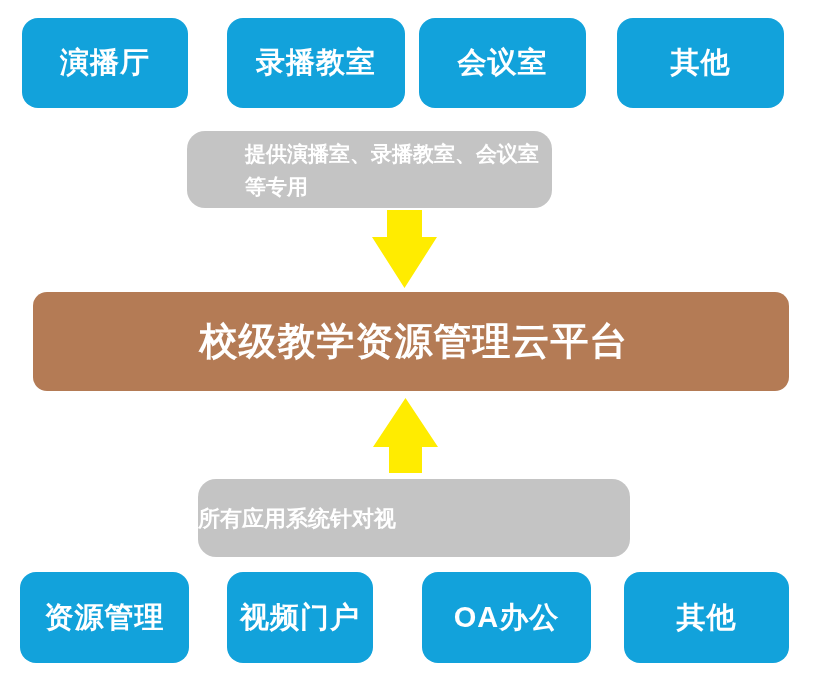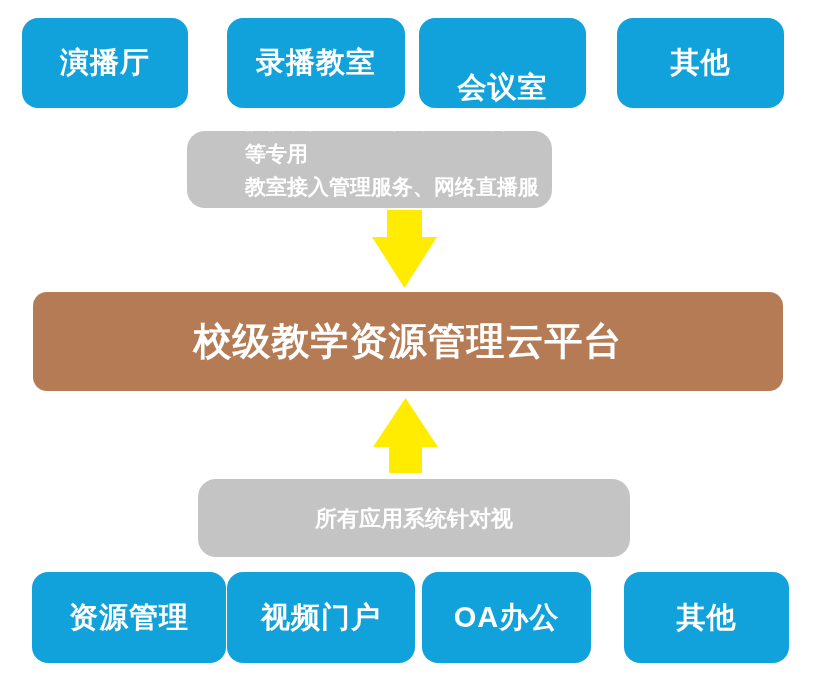--- a/index.html
+++ b/index.html
@@ -44,49 +44,50 @@
     font-size: 21px;
     line-height: 33px;
     padding-left: 58px;
     box-sizing: border-box;
     text-align: left;
   }
   .note-bottom {
     left: 198px; top: 479px; width: 432px; height: 78px;
     font-size: 22px;
     line-height: 31px;
-    text-align: center;
+    text-align: left;
   }
   .platform {
     position: absolute;
     left: 33px; top: 292px; width: 750px; height: 99px;
     background: var(--platform-brown, #B47B55);
     border-radius: 14px;
     color: var(--text-white, #ffffff);
     font-weight: bold;
     font-size: 38px;
     display: flex;
     align-items: center;
     justify-content: center;
     letter-spacing: 1px;
     white-space: nowrap;
+    padding-left: 6px;
   }
   .arrow {
     position: absolute;
     display: block;
   }
   .arrow polygon { fill: var(--arrow-yellow, #FFEC00); }
   
   .n-t0 { left: 22px;  top: 18px; width: 166px; height: 90px; }
   .n-t1 { left: 227px; top: 18px; width: 178px; height: 90px; }
-  .n-t2 { left: 419px; top: 18px; width: 167px; height: 90px; align-items: flex-end; }
+  .n-t2 { left: 419px; top: 18px; width: 167px; height: 90px; }
   .n-t3 { left: 617px; top: 18px; width: 167px; height: 90px; }
   
-  .n-b0 { left: 32px;  top: 572px; width: 194px; height: 91px; }
-  .n-b1 { left: 227px; top: 572px; width: 188px; height: 91px; }
+  .n-b0 { left: 20px;  top: 572px; width: 169px; height: 91px; }
+  .n-b1 { left: 227px; top: 572px; width: 146px; height: 91px; }
   .n-b2 { left: 422px; top: 572px; width: 169px; height: 91px; }
   .n-b3 { left: 624px; top: 572px; width: 165px; height: 91px; }
   .arrow-down { left: 372px; top: 210px; }
   .arrow-up   { left: 373px; top: 398px; }
 </style>
 </head>
 <body>
 
 <div class="canvas">
 
@@ -98,21 +99,20 @@
   </div>
   <div class="node n-t2">
     <span>会议室</span>
   </div>
   <div class="node n-t3">
     <span>其他</span>
   </div>
 
   <div class="note note-top">
     <span class="line">提供演播室、录播教室、会议室等专用</span>
-    <span class="line">教室接入管理服务、网络直播服务</span>
   </div>
 
   <svg class="arrow arrow-down" width="65" height="78" viewBox="0 0 65 78">
     <polygon points="15,0 50,0 50,27 65,27 32.5,78 0,27 15,27"></polygon>
   </svg>
 
   <div class="platform">
     <span>校级教学资源管理云平台</span>
   </div>
 

